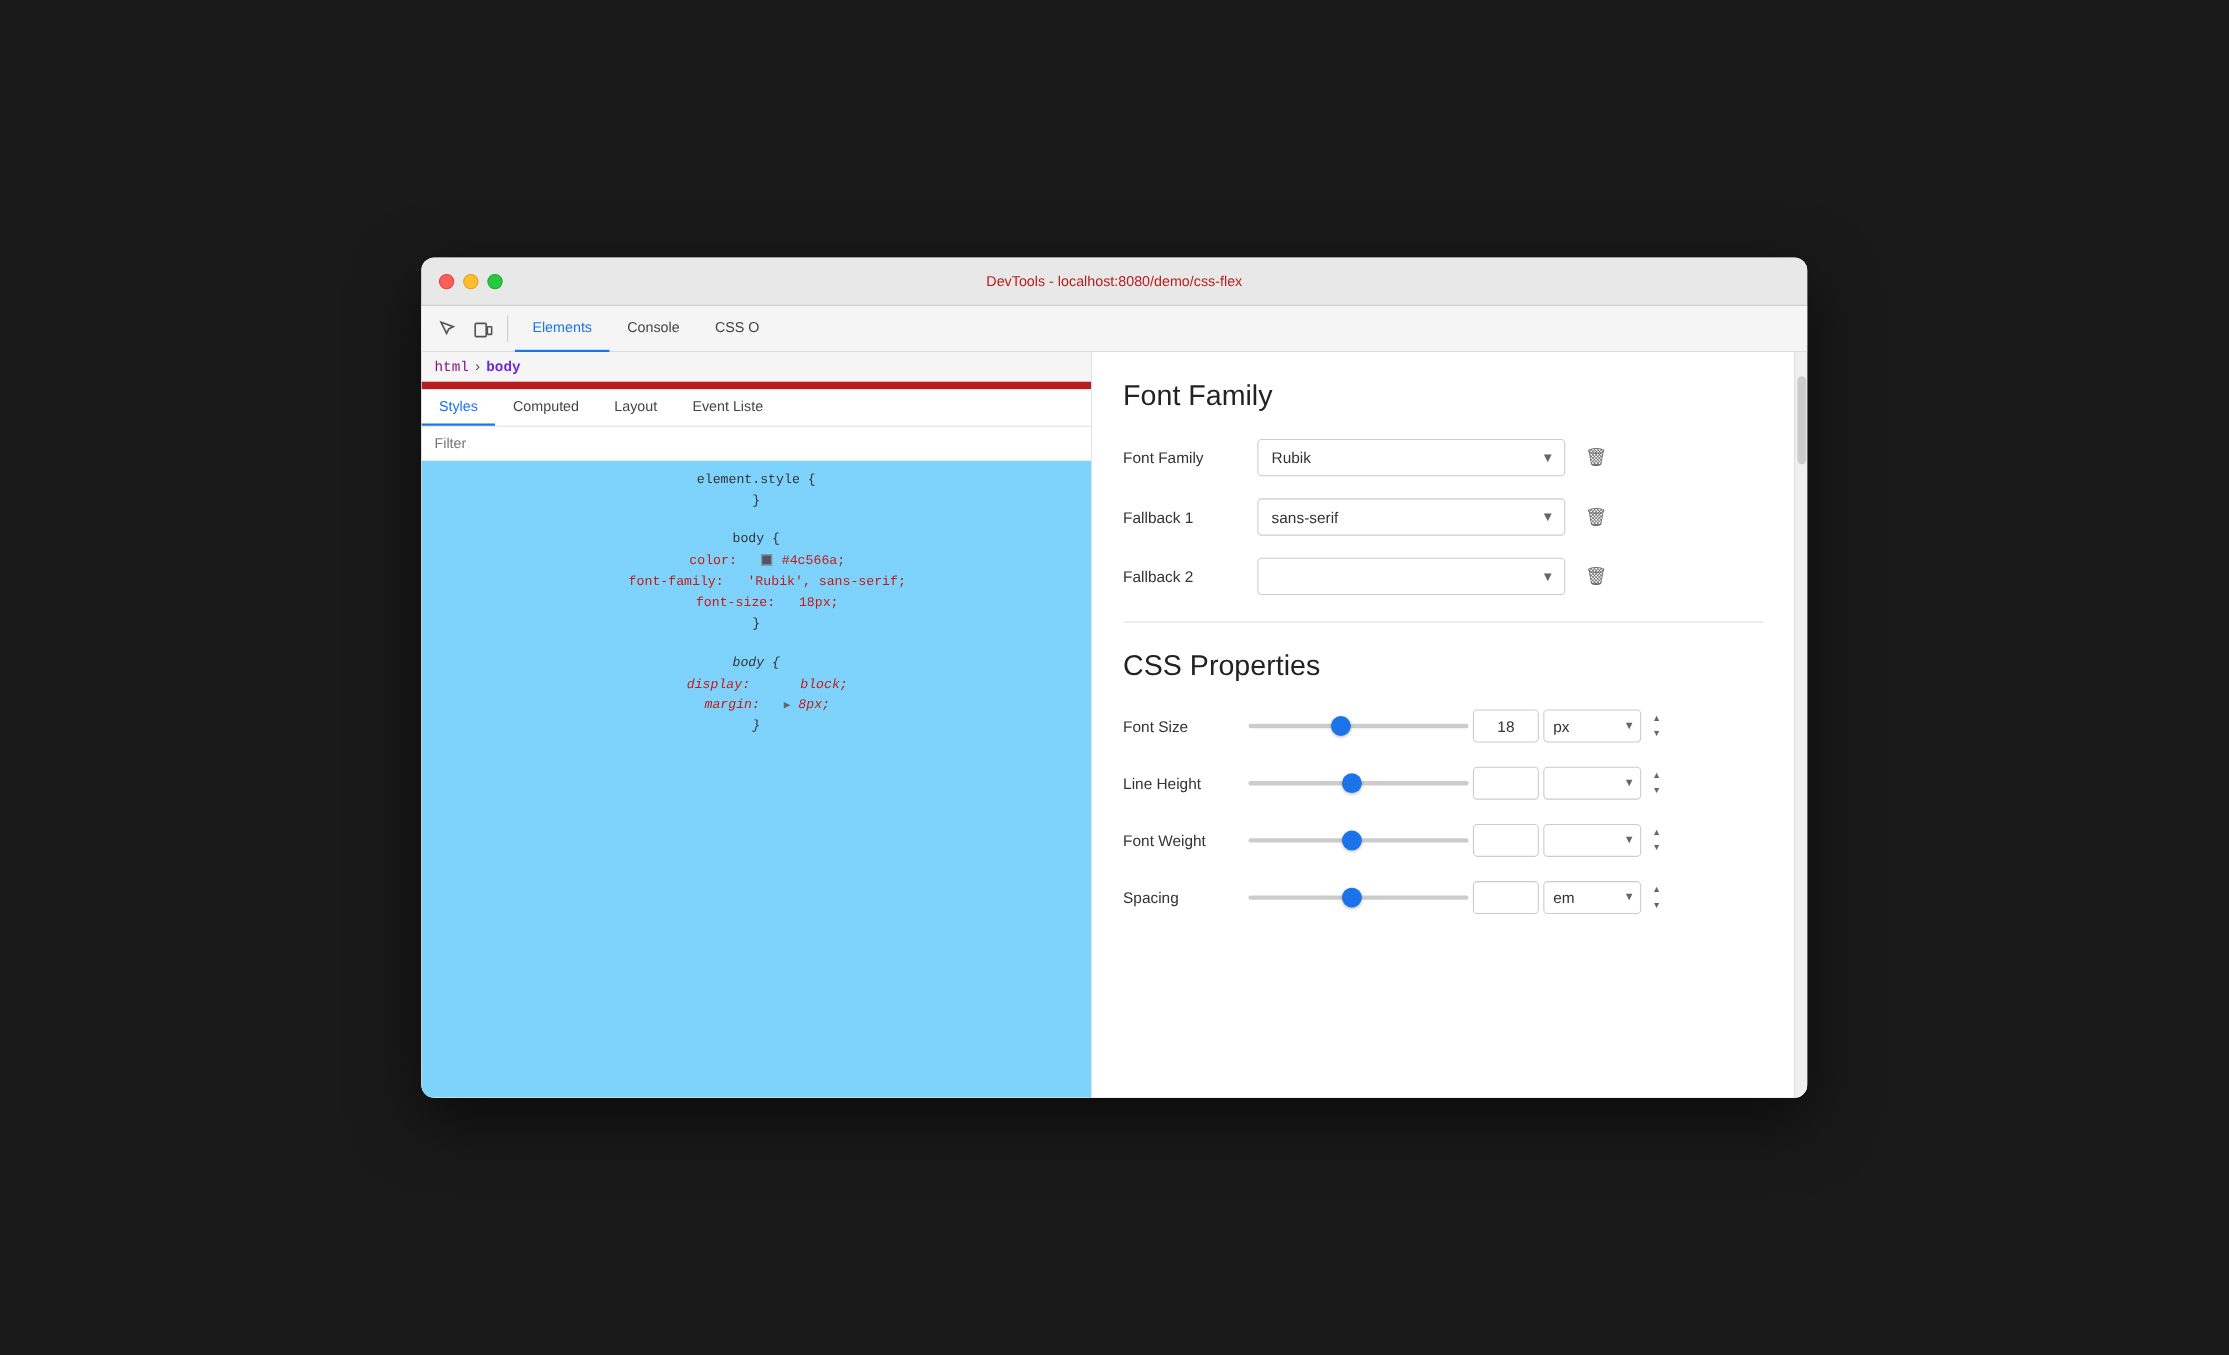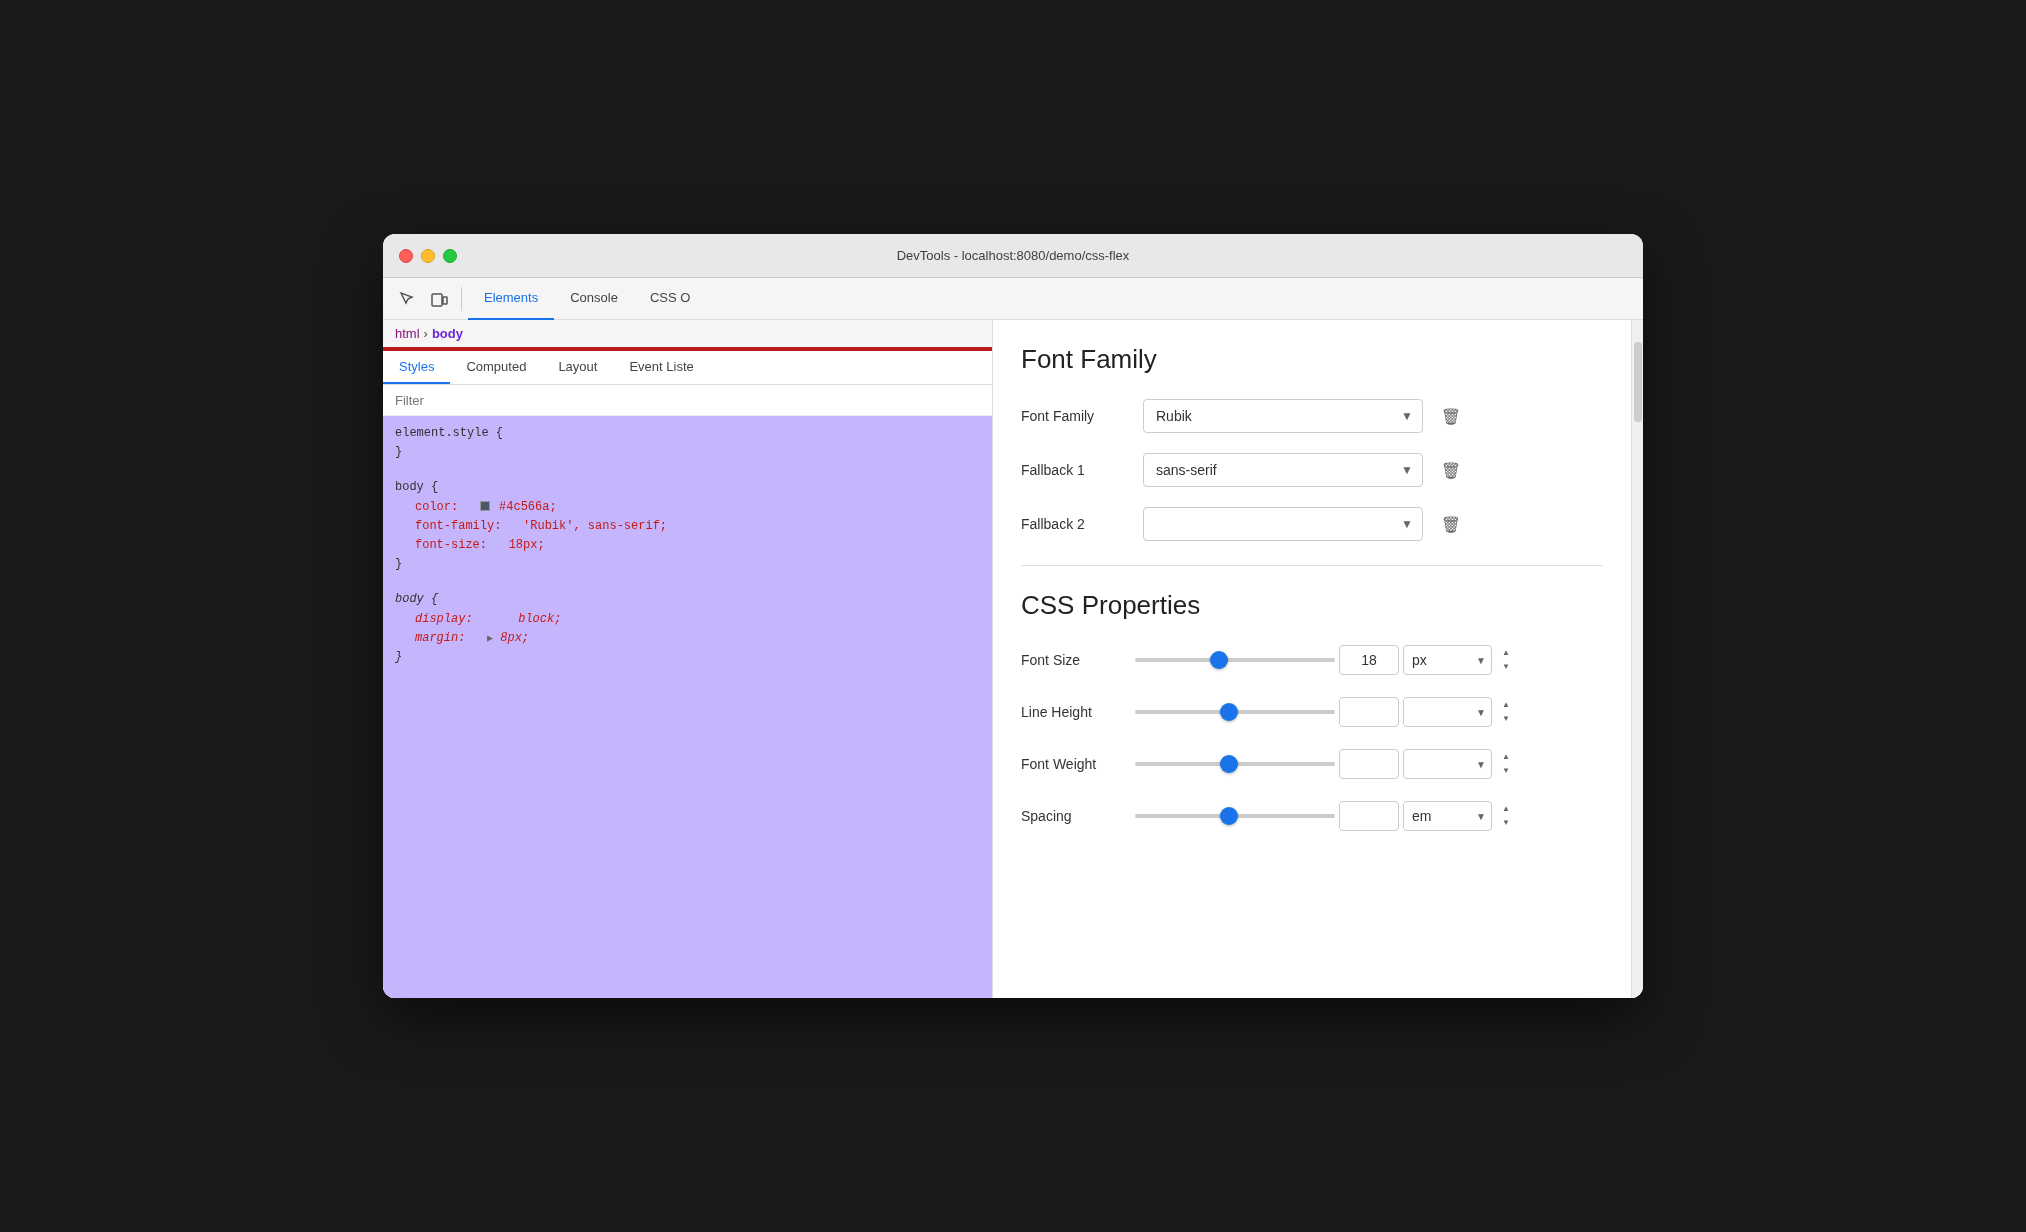--- a/index.html
+++ b/index.html
@@ -41,21 +41,21 @@
       border-radius: 50%;
     }
     .traffic-light.close { background: #ff5f57; border: 1px solid #e0443e; }
     .traffic-light.minimize { background: #ffbd2e; border: 1px solid #dea123; }
     .traffic-light.maximize { background: #28c940; border: 1px solid #1aab29; }
     .title-bar-title {
       position: absolute;
       left: 50%;
       transform: translateX(-50%);
       font-size: 13px;
-      color: #404040;
+      color: #b91c1c;
       font-weight: 500;
     }
 
     
     .devtools {
       display: flex;
       flex-direction: column;
       background: #ffffff;
       height: 720px;
     }
@@ -114,26 +114,27 @@
       width: 610px;
       border-right: 1px solid #ddd;
       display: flex;
       flex-direction: column;
       overflow: hidden;
     }
 
     
     .breadcrumb {
       background: #f5f5f5;
-      border-bottom: 4px solid #b91c1c;
+      border-bottom: 7px solid #b91c1c;
       padding: 6px 12px;
       font-size: 13px;
       display: flex;
       gap: 4px;
       align-items: center;
+      font-family: Liberation Mono, monospace;
     }
     .breadcrumb-item.html { color: #881280; }
     .breadcrumb-item.body { color: #6d28d9; font-weight: 600; }
 
     
     .sub-tabs {
       display: flex;
       border-bottom: 1px solid #ddd;
       background: #fff;
     }
@@ -165,21 +166,22 @@
     }
 
     
     .css-panel {
       flex: 1;
       overflow-y: auto;
       padding: 8px 12px;
       font-family: 'Menlo', 'Monaco', 'Courier New', monospace;
       font-size: 12px;
       line-height: 1.6;
-      background: #c4b5fd;
+      background: #7dd3fc;
+      text-align: center;
     }
     .css-block { margin-bottom: 16px; }
     .css-selector { color: #333; }
     .css-property { color: #c41a16; padding-left: 20px; }
     .css-brace { color: #333; }
     .css-color-swatch {
       display: inline-block;
       width: 10px;
       height: 10px;
       border: 1px solid #999;

